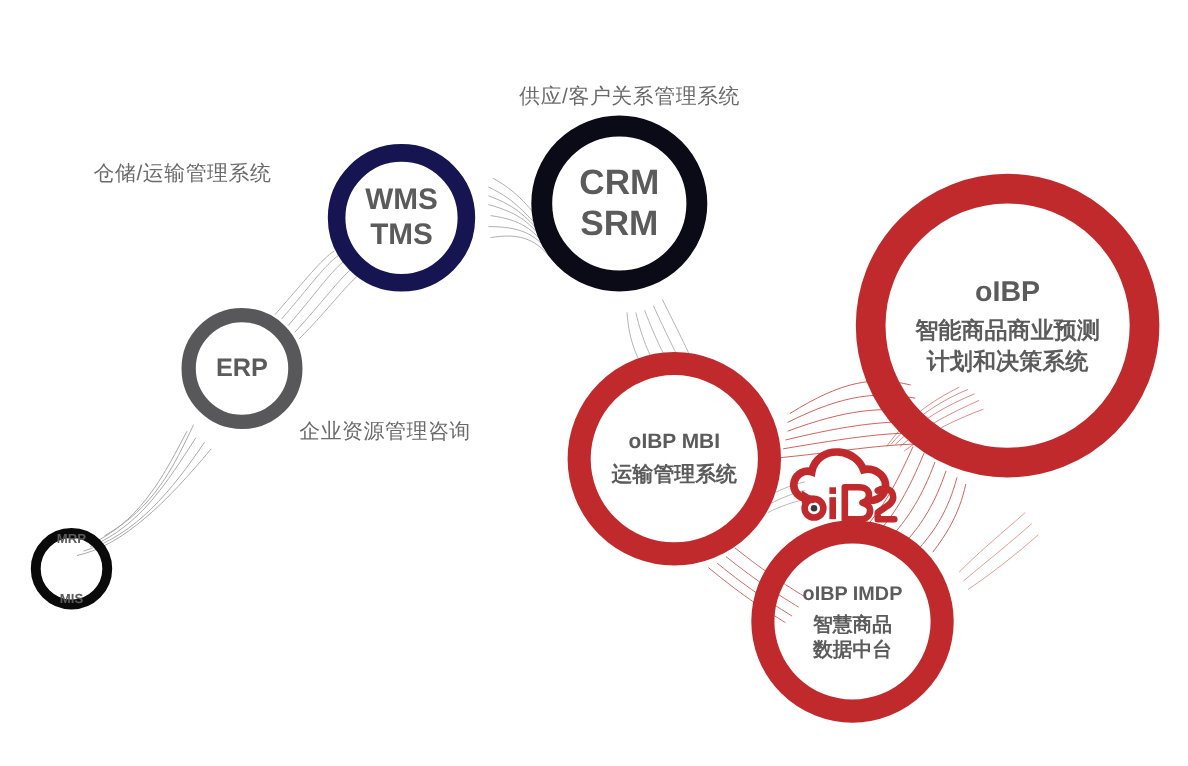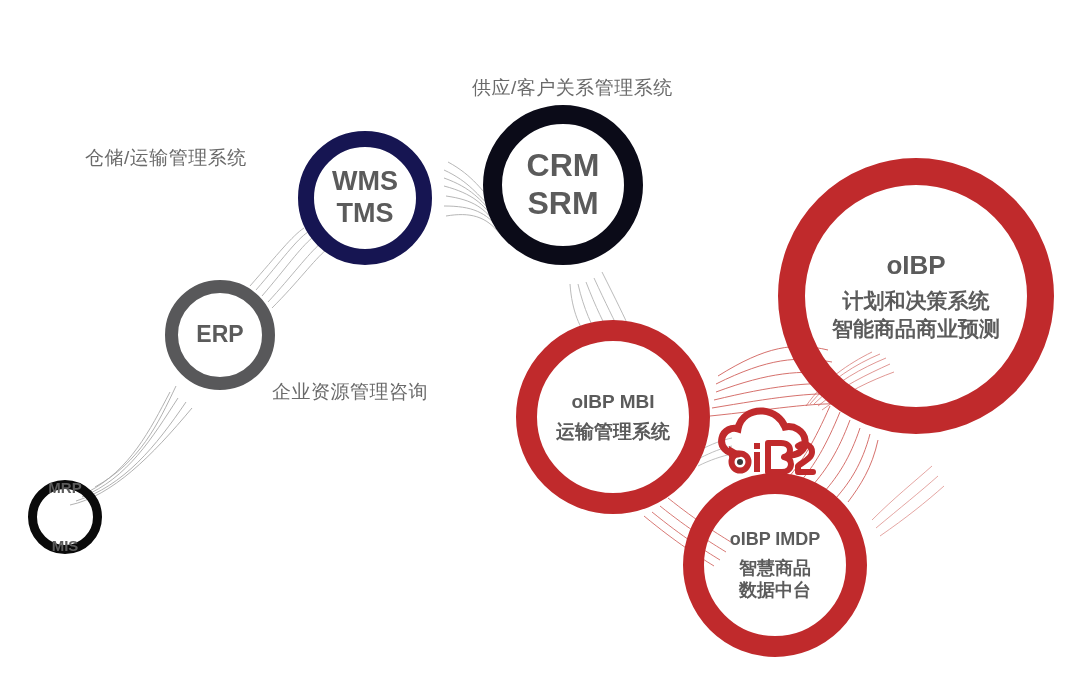--- a/index.html
+++ b/index.html
@@ -50,21 +50,21 @@
   }
   
   #node-mrp  { left: 28px;  top: 480px; width: 74px;  height: 74px;  border: 9px solid #0a0a0a; }
   #node-erp  { left: 165px; top: 280px; width: 110px; height: 110px; border: 13px solid #58585a; }
   #node-wms  { left: 298px; top: 131px; width: 134px; height: 134px; border: 16px solid #161552; }
   #node-crm  { left: 483px; top: 105px; width: 160px; height: 160px; border: 19px solid #0b0b18; }
   #node-mbi  { left: 516px; top: 320px; width: 194px; height: 194px; border: 21px solid #c02a2c; }
   #node-imdp { left: 683px; top: 473px; width: 184px; height: 184px; border: 21px solid #c02a2c; align-items: center; }
   #node-oibp { left: 778px; top: 158px; width: 276px; height: 276px; border: 27px solid #c02a2c; }
 
-  #node-mrp  { font-size: 15px; gap: 40px; }
+  #node-mrp  { font-size: 12px; gap: 40px; }
   #node-erp  { font-size: 23px; }
   #node-wms  { font-size: 27px; }
   #node-crm  { font-size: 32px; }
   #node-mbi  { font-size: 19px; text-align: center; }
   #node-imdp { font-size: 18px; }
   #node-oibp { font-size: 21px; }
 
   #node-mbi .node-line:first-child,
   #node-imdp .node-line:first-child,
   #node-oibp .node-line:first-child { margin-bottom: 8px; }
@@ -195,22 +195,22 @@
   </div>
 
   <div class="node" id="node-imdp">
     <span class="node-line">oIBP IMDP</span>
     <span class="node-line">智慧商品</span>
     <span class="node-line">数据中台</span>
   </div>
 
   <div class="node" id="node-oibp">
     <span class="node-line">oIBP</span>
+    <span class="node-line">智能商品商业预测</span>
     <span class="node-line">计划和决策系统</span>
-    <span class="node-line">智能商品商业预测</span>
   </div>
 
   <div class="label" id="label-wms">仓储/运输管理系统</div>
   <div class="label" id="label-crm">供应/客户关系管理系统</div>
   <div class="label" id="label-erp">企业资源管理咨询</div>
 
   <svg id="logo" viewBox="0 0 104 74" xmlns="http://www.w3.org/2000/svg">
 
     <path d="M22 52 C 10 52 4 44 6 36 C 8 28 16 25 22 27 C 24 15 35 8 47 9
              C 58 10 66 17 69 25 C 78 23 88 29 89 38 C 90 47 83 53 75 53" fill="none" stroke="#c02a2c" stroke-width="7" stroke-linecap="round"></path>

